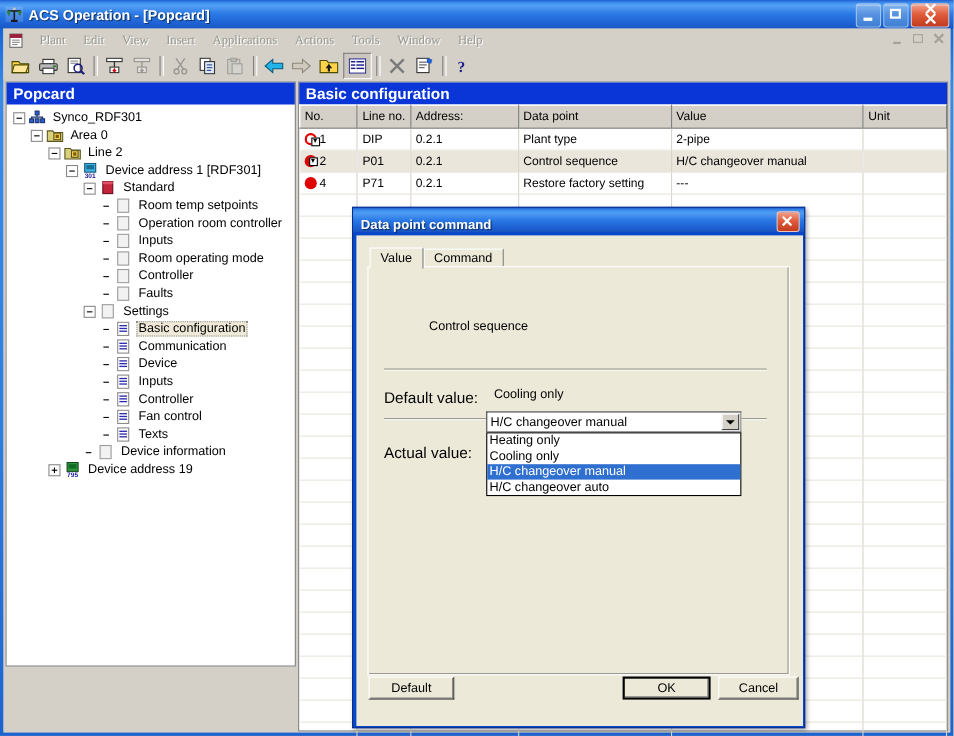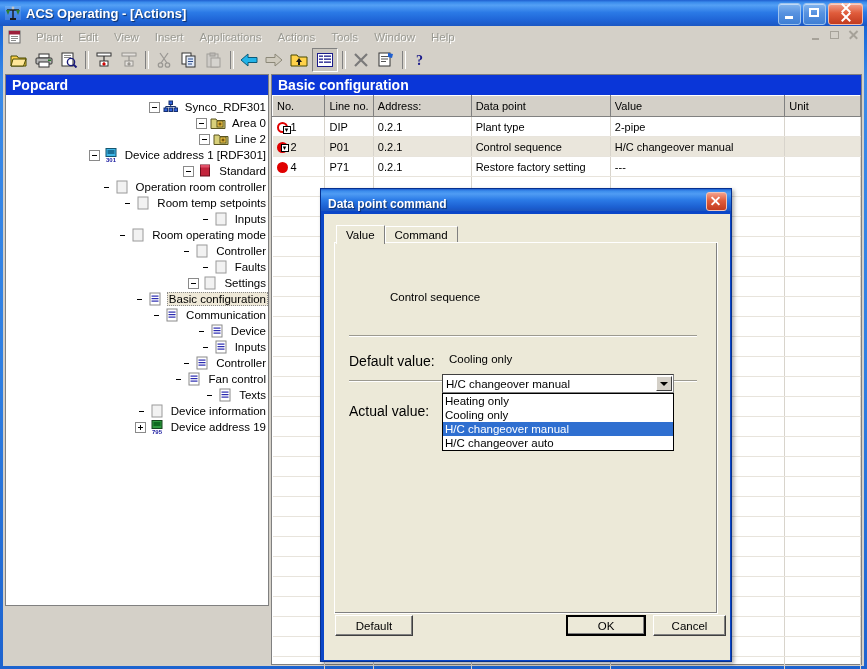--- a/index.html
+++ b/index.html
@@ -59,20 +59,21 @@
 
   
   .menubar {
     position: absolute; left: 0; top: 0; width: 861px; height: 21px;
     background: #d4d0c8; display: flex; align-items: center;
   }
   .mdi-icon { width: 16px; height: 16px; margin: 0 5px 0 4px; position: relative; }
   .menu-item {
     color: #9a9a92; padding: 2px 8px; font-size: 11.5px; white-space: nowrap;
     text-shadow: 1px 1px 0 #ffffff;
+    font-family: Liberation Serif, serif;
   }
   .mdi-btns { position: absolute; right: 3px; top: 2px; display: flex; gap: 2px; color:#a6a299; }
   .mdi-b { width: 16px; height: 15px; position: relative; }
 
   
   .toolbar {
     position: absolute; left: 0; top: 21px; width: 861px; height: 25px;
     background: #d4d0c8; display: flex; align-items: center; padding-left: 4px;
     box-sizing: border-box;
   }
@@ -90,21 +91,21 @@
   }
   .pane-title {
     background: #0a36d8; color:#fff; font-weight:bold; font-size:14px;
     padding: 2px 6px; height: 20px; box-sizing: border-box; line-height:16px;
   }
   #tree-pane { left: 2px; top: 48px; width: 264px; height: 532px; }
   #grid-pane { left: 268px; top: 48px; width: 591px; height: 591px; }
 
   
   .tree { padding: 4px 0 0 0; font-size: 11.5px; color:#000; position:relative; }
-  .trow { display:flex; align-items:center; height:16px; white-space:nowrap; position:relative;justify-content:flex-end;}
+  .trow { display:flex; align-items:center; height:16px; white-space:nowrap; position:relative;}
   .ind { display:inline-block; flex:0 0 auto; }
   .exp {
     width:9px;height:9px;border:1px solid #8a8a8a;background:#fff;
     display:inline-block;position:relative;margin-right:3px;flex:0 0 auto;
   }
   .exp::before{content:"";position:absolute;left:2px;top:4px;width:5px;height:1px;background:#000;}
   .exp.plus::after{content:"";position:absolute;left:4px;top:2px;width:1px;height:5px;background:#000;}
   .exp.none{border:none;background:transparent;}
   .ticon{width:16px;height:14px;margin-right:4px;position:relative;flex:0 0 auto;}
   .tlabel{padding:0 2px;}
@@ -211,21 +212,21 @@
         <svg width="18" height="18" viewBox="0 0 18 18">
           <rect x="1" y="2" width="16" height="14" fill="#ffffff" opacity="0.15"></rect>
           <path d="M9 3 L9 15" stroke="#1a1a1a" stroke-width="1.4"></path>
           <path d="M3 6 L15 6" stroke="#1a1a1a" stroke-width="1.4"></path>
           <path d="M2 6 L4 11 L6 6 Z" fill="#2f7d32"></path>
           <path d="M12 6 L14 11 L16 6 Z" fill="#2f7d32"></path>
           <rect x="6" y="14" width="6" height="2" fill="#1a1a1a"></rect>
           <circle cx="9" cy="4" r="1.4" fill="#c5c5c5"></circle>
         </svg>
       </span>
-      <span class="title-text">ACS Operating - [Actions]</span>
+      <span class="title-text">ACS Operation - [Popcard]</span>
       <div class="winbtns">
         <div class="wbtn">
           <i style="left:6px;top:12px;width:8px;height:3px;background:#fff;"></i>
         </div>
         <div class="wbtn">
           <i style="left:5px;top:4px;width:10px;height:9px;border:2px solid #fff;box-sizing:border-box;"></i>
         </div>
         <div class="wbtn close">
           <i style="left:11px;top:3px;width:12px;height:2px;background:#fff;transform:rotate(45deg);transform-origin:center;"></i>
           <i style="left:11px;top:3px;width:12px;height:2px;background:#fff;transform:rotate(-45deg);transform-origin:center;"></i>
@@ -439,29 +440,29 @@
                   <rect x="3.5" y="1" width="9" height="2.5" fill="#e05068"></rect>
                 </svg></span>
               <span class="tlabel">Standard</span>
             </div>
             <div class="trow">
               <span class="ind" style="width: 86px;"></span>
               <span class="exp none"></span>
               <span class="ticon"><svg width="16" height="14" viewBox="0 0 16 14">
                   <rect x="3" y="1" width="10" height="12" fill="#f2f2f2" stroke="#9a9a9a"></rect>
                 </svg></span>
+              <span class="tlabel">Room temp setpoints</span>
+            </div>
+            <div class="trow">
+              <span class="ind" style="width: 86px;"></span>
+              <span class="exp none"></span>
+              <span class="ticon"><svg width="16" height="14" viewBox="0 0 16 14">
+                  <rect x="3" y="1" width="10" height="12" fill="#f2f2f2" stroke="#9a9a9a"></rect>
+                </svg></span>
               <span class="tlabel">Operation room controller</span>
-            </div>
-            <div class="trow">
-              <span class="ind" style="width: 86px;"></span>
-              <span class="exp none"></span>
-              <span class="ticon"><svg width="16" height="14" viewBox="0 0 16 14">
-                  <rect x="3" y="1" width="10" height="12" fill="#f2f2f2" stroke="#9a9a9a"></rect>
-                </svg></span>
-              <span class="tlabel">Room temp setpoints</span>
             </div>
             <div class="trow">
               <span class="ind" style="width: 86px;"></span>
               <span class="exp none"></span>
               <span class="ticon"><svg width="16" height="14" viewBox="0 0 16 14">
                   <rect x="3" y="1" width="10" height="12" fill="#f2f2f2" stroke="#9a9a9a"></rect>
                 </svg></span>
               <span class="tlabel">Inputs</span>
             </div>
             <div class="trow">

